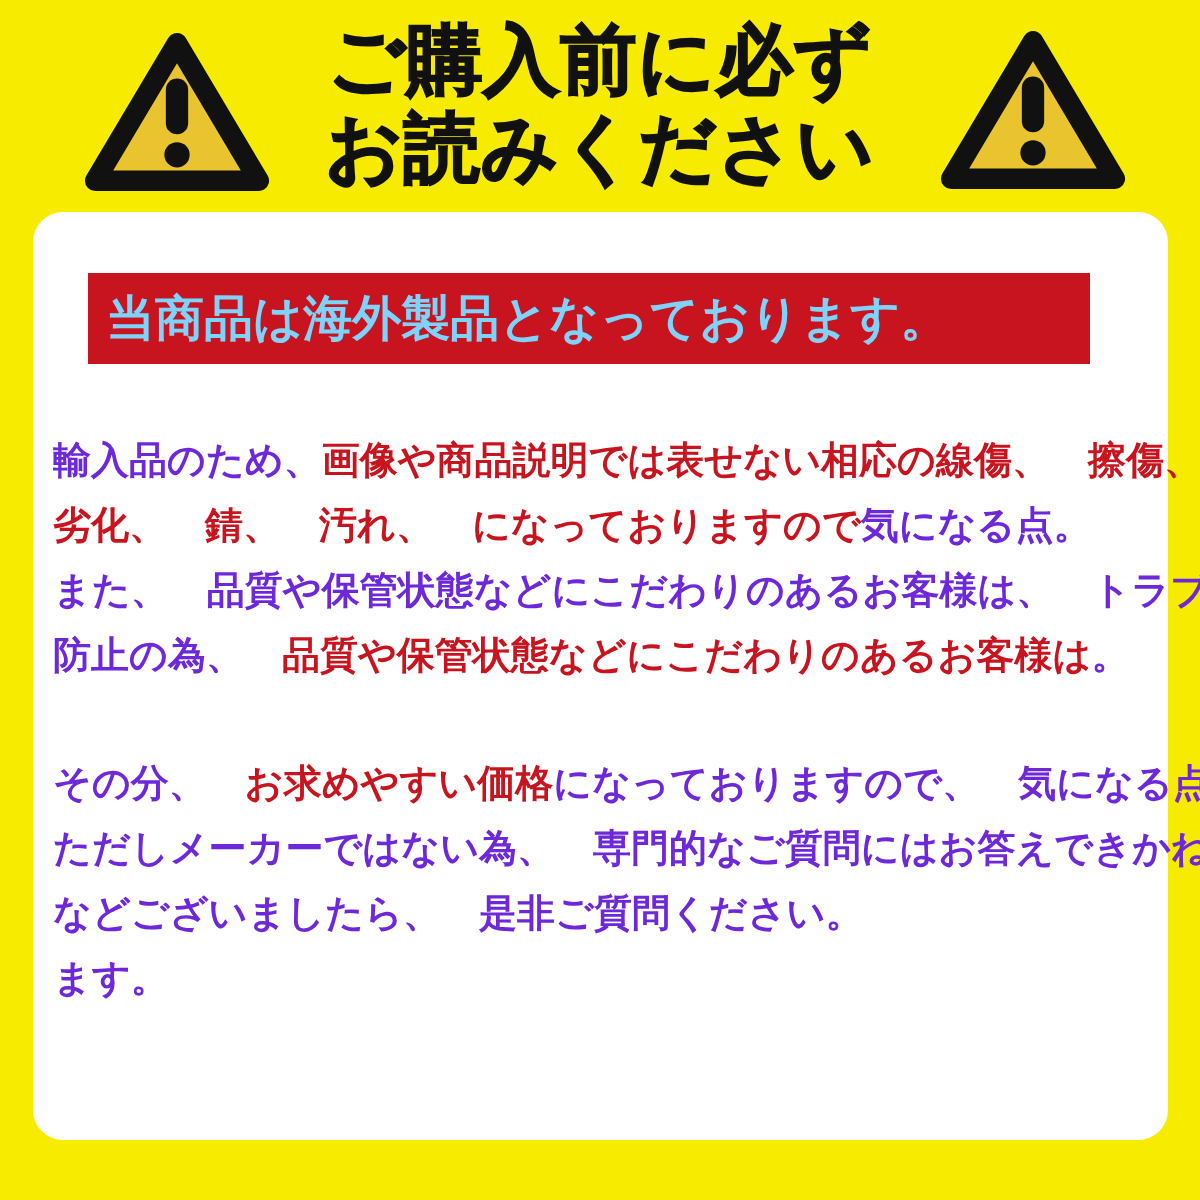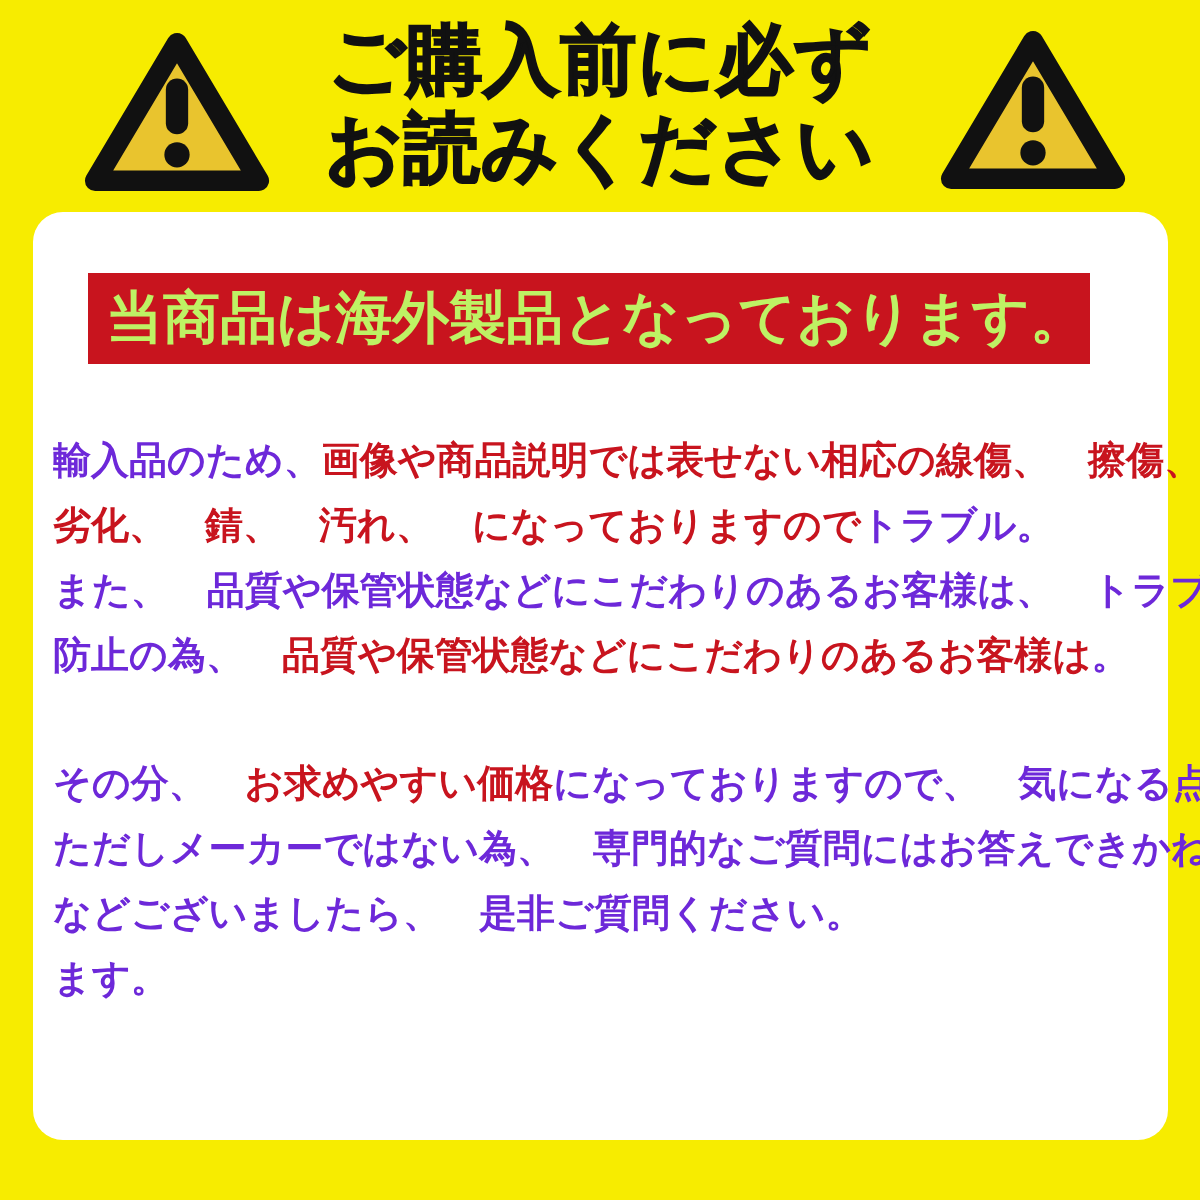--- a/index.html
+++ b/index.html
@@ -35,21 +35,21 @@
     background:#ffffff;border-radius:30px;
   }
   .banner{
     position:absolute;left:55px;top:61px;
     width:1002px;height:91px;
     background:#c8141e;
     display:flex;align-items:center;
     padding-left:18px;box-sizing:border-box;
   }
   .banner span{
-    color:#bef264;font-size:57px;font-weight:800;
+    color:#7dd3fc;font-size:49px;font-weight:800;
     letter-spacing:0px;white-space:nowrap;
   }
   .bodytext{
     position:absolute;left:20px;top:152px;right:14px;
     margin-top:64px;
     font-size:38px;line-height:65px;font-weight:700;
     color:#1a1a1a;
   }
   .paragraph + .paragraph{margin-top:63px;}
   .line{white-space:nowrap;}
@@ -84,21 +84,21 @@
 
   <div class="panel">
 
     <div class="banner">
       <span>当商品は海外製品となっております。</span>
     </div>
 
     <div class="bodytext">
         <div class="paragraph">
           <div class="line"><span class="black">輸入品のため、</span><span class="red">画像や商品説明では表せない相応の線傷、　擦傷、</span></div>
-          <div class="line"><span class="red">劣化、　錆、　汚れ、　になっておりますので</span><span class="black">トラブル。</span></div>
+          <div class="line"><span class="red">劣化、　錆、　汚れ、　になっておりますので</span><span class="black">気になる点。</span></div>
           <div class="line"><span class="black">また、　品質や保管状態などにこだわりのあるお客様は、　トラブル</span></div>
           <div class="line"><span class="black">防止の為、　</span><span class="red">品質や保管状態などにこだわりのあるお客様は</span><span class="black">。</span></div>
         </div>
         <div class="paragraph">
           <div class="line"><span class="black">その分、　</span><span class="red">お求めやすい価格</span><span class="black">になっておりますので、　気になる点</span></div>
           <div class="line"><span class="black">ただしメーカーではない為、　専門的なご質問にはお答えできかね</span></div>
           <div class="line"><span class="black">などございましたら、　是非ご質問ください。</span></div>
           <div class="line"><span class="black">ます。</span></div>
         </div>
       </div>

